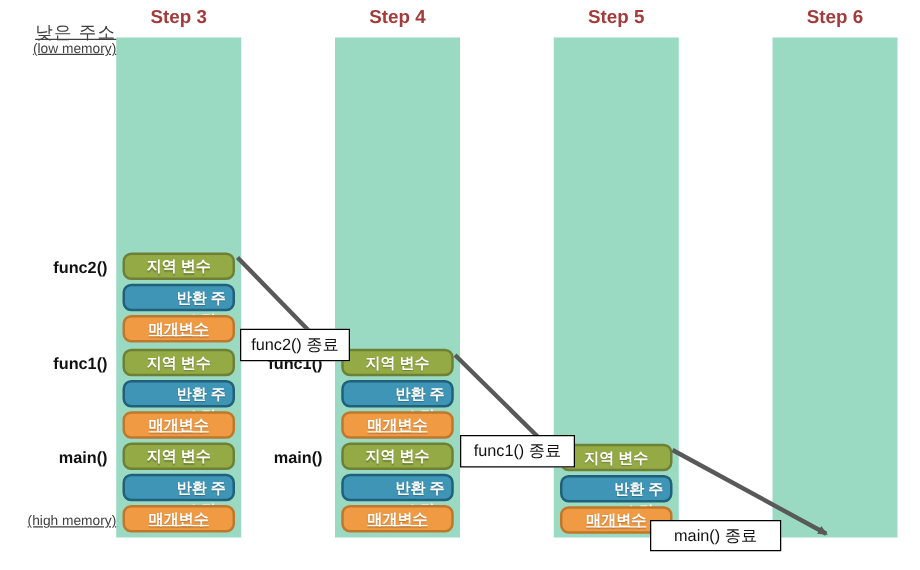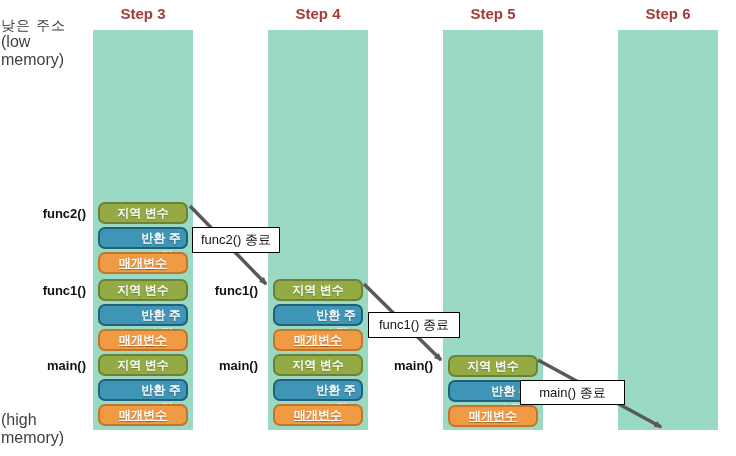--- a/index.html
+++ b/index.html
@@ -9,41 +9,41 @@
   }
   .col{
     position:absolute;top:30px;width:100px;height:400px;
     background:var(--column-bg,#9ADAC3);
   }
   .step-label{
     position:absolute;top:5px;width:100px;text-align:center;
     font-size:15px;font-weight:bold;color:var(--step-label,#A43B3B);
   }
   .mem-label{
-    position:absolute;width:92px;text-align:left;color:#3F3F3F;line-height:1.15;
+    position:absolute;width:92px;text-align:right;color:#3F3F3F;line-height:1.15;text-decoration:underline;
   }
   .mem-label .ko{font-size:14px;letter-spacing:1px;}
-  .mem-label .en{font-size:16px;}
+  .mem-label .en{font-size:11px;}
   .fn-label{
     position:absolute;width:88px;text-align:right;
     font-size:13px;font-weight:bold;color:#111;
   }
   .block{
     position:absolute;width:90px;height:22px;box-sizing:border-box;
     border-radius:7px;border:2px solid;text-align:center;
     font-size:12px;font-weight:bold;color:#fff;line-height:18px;
     text-shadow:0 1px 1px rgba(0,0,0,0.25);
   }
   .block.local {background:var(--local-fill,#93AA45); border-color:var(--local-border,#6E8036);}
   .block.return{background:var(--return-fill,#3F95B5);border-color:var(--return-border,#20607B);padding-left:36px;}
   .block.param {background:var(--param-fill,#F09A44); border-color:var(--param-border,#BF772B);text-decoration:underline;}
   .ann-box{
     position:absolute;box-sizing:border-box;background:#fff;border:1px solid #000;
     display:flex;align-items:center;justify-content:center;
-    font-size:13px;color:#111;z-index:6;
+    font-size:13px;color:#111;z-index:6;margin-top:36px;
   }
   #arrow-overlay{position:absolute;left:0;top:0;z-index:5;pointer-events:none;}
 </style>
 </head>
 <body>
 
 <div id="canvas">
 
   <div class="step-label" style="left:93px">Step 3</div>
   <div class="step-label" style="left:268px">Step 4</div>

